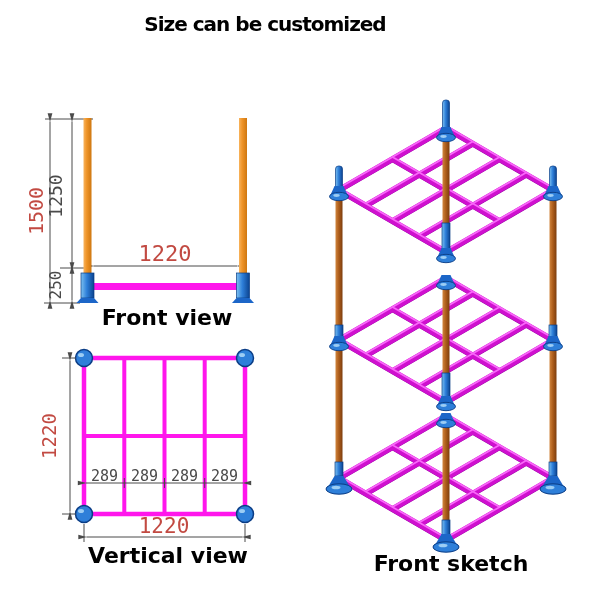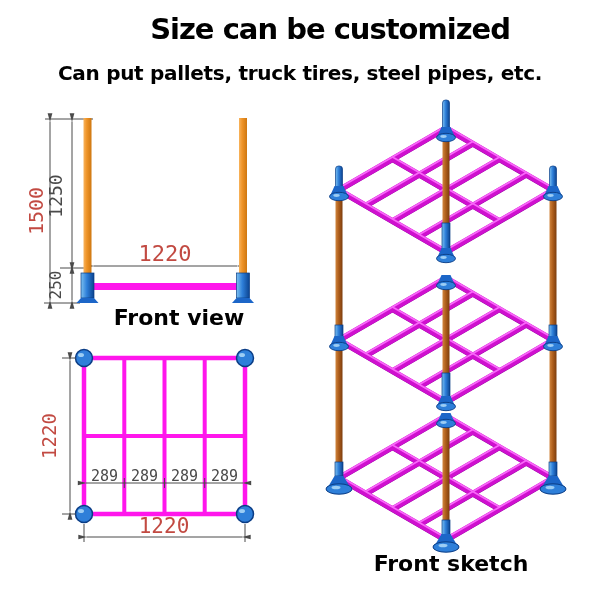--- a/index.html
+++ b/index.html
@@ -1,23 +1,23 @@
 <!DOCTYPE html>
 <html><head>
 <meta charset="utf-8">
 <style>
   html,body{margin:0;padding:0;background:#fff}
   .canvas{position:relative;width:600px;height:600px;background:#ffffff;
           font-family:"DejaVu Sans",sans-serif;overflow:hidden}
-  .title{position:absolute;top:12px;left:20px;width:490px;text-align:right;
-         font-size:29px;font-weight:bold;letter-spacing:-1px;color:#000}
+  .title{position:absolute;top:12px;left:20px;width:490px;text-align:center;
+         font-size:20px;font-weight:bold;letter-spacing:-1px;color:#000}
   .subtitle{position:absolute;top:61px;left:0;width:600px;text-align:center;
          font-size:20px;font-weight:bold;letter-spacing:-0.3px;color:#000}
   .viewlabel{position:absolute;font-size:22px;font-weight:bold;color:#000;text-align:center}
-  #lbl-front{top:305px;left:79px;width:200px}
+  #lbl-front{top:305px;left:67px;width:200px}
   #lbl-vertical{top:543px;left:48px;width:240px}
   #lbl-design{top:551px;left:331px;width:240px}
   svg.scene{position:absolute;left:0;top:0}
   .dim{stroke:#4A4A4A;stroke-width:1;fill:none}
   .dimtxt{fill:#4A4A4A;font-family:"DejaVu Sans Mono",monospace}
   .dimred{fill:#C24A42;font-family:"DejaVu Sans Mono",monospace}
   .plan{stroke:#FF16EC;fill:none}
   .beam-main{stroke:#CF10CF;stroke-width:5.5;fill:none;stroke-linejoin:round}
   .beam-shadow{stroke:#90099F;stroke-width:2;fill:none;stroke-linejoin:round}
   .beam-light{stroke:#F967F9;stroke-width:1.7;fill:none;stroke-linejoin:round}
@@ -179,16 +179,16 @@
         <use href="#knob" transform="translate(446,257)"></use>
         <use href="#knob" transform="translate(446,284)"></use>
         <use href="#knob" transform="translate(446,405)"></use>
         <use href="#knob" transform="translate(446,422)"></use>
         <use href="#pbase" transform="translate(446,547)"></use>
       </g>
     </g>
   </svg>
 
   <div class="title">Size can be customized</div>
-  <div class="subtitle">Can put pallets, truck tires, steel pipes, etc.</div>
   <div class="viewlabel" id="lbl-front">Front view</div>
+  <div class="viewlabel" id="lbl-vertical">Vertical view</div>
   <div class="viewlabel" id="lbl-design">Front sketch</div>
 </div>
 
 </body></html>

